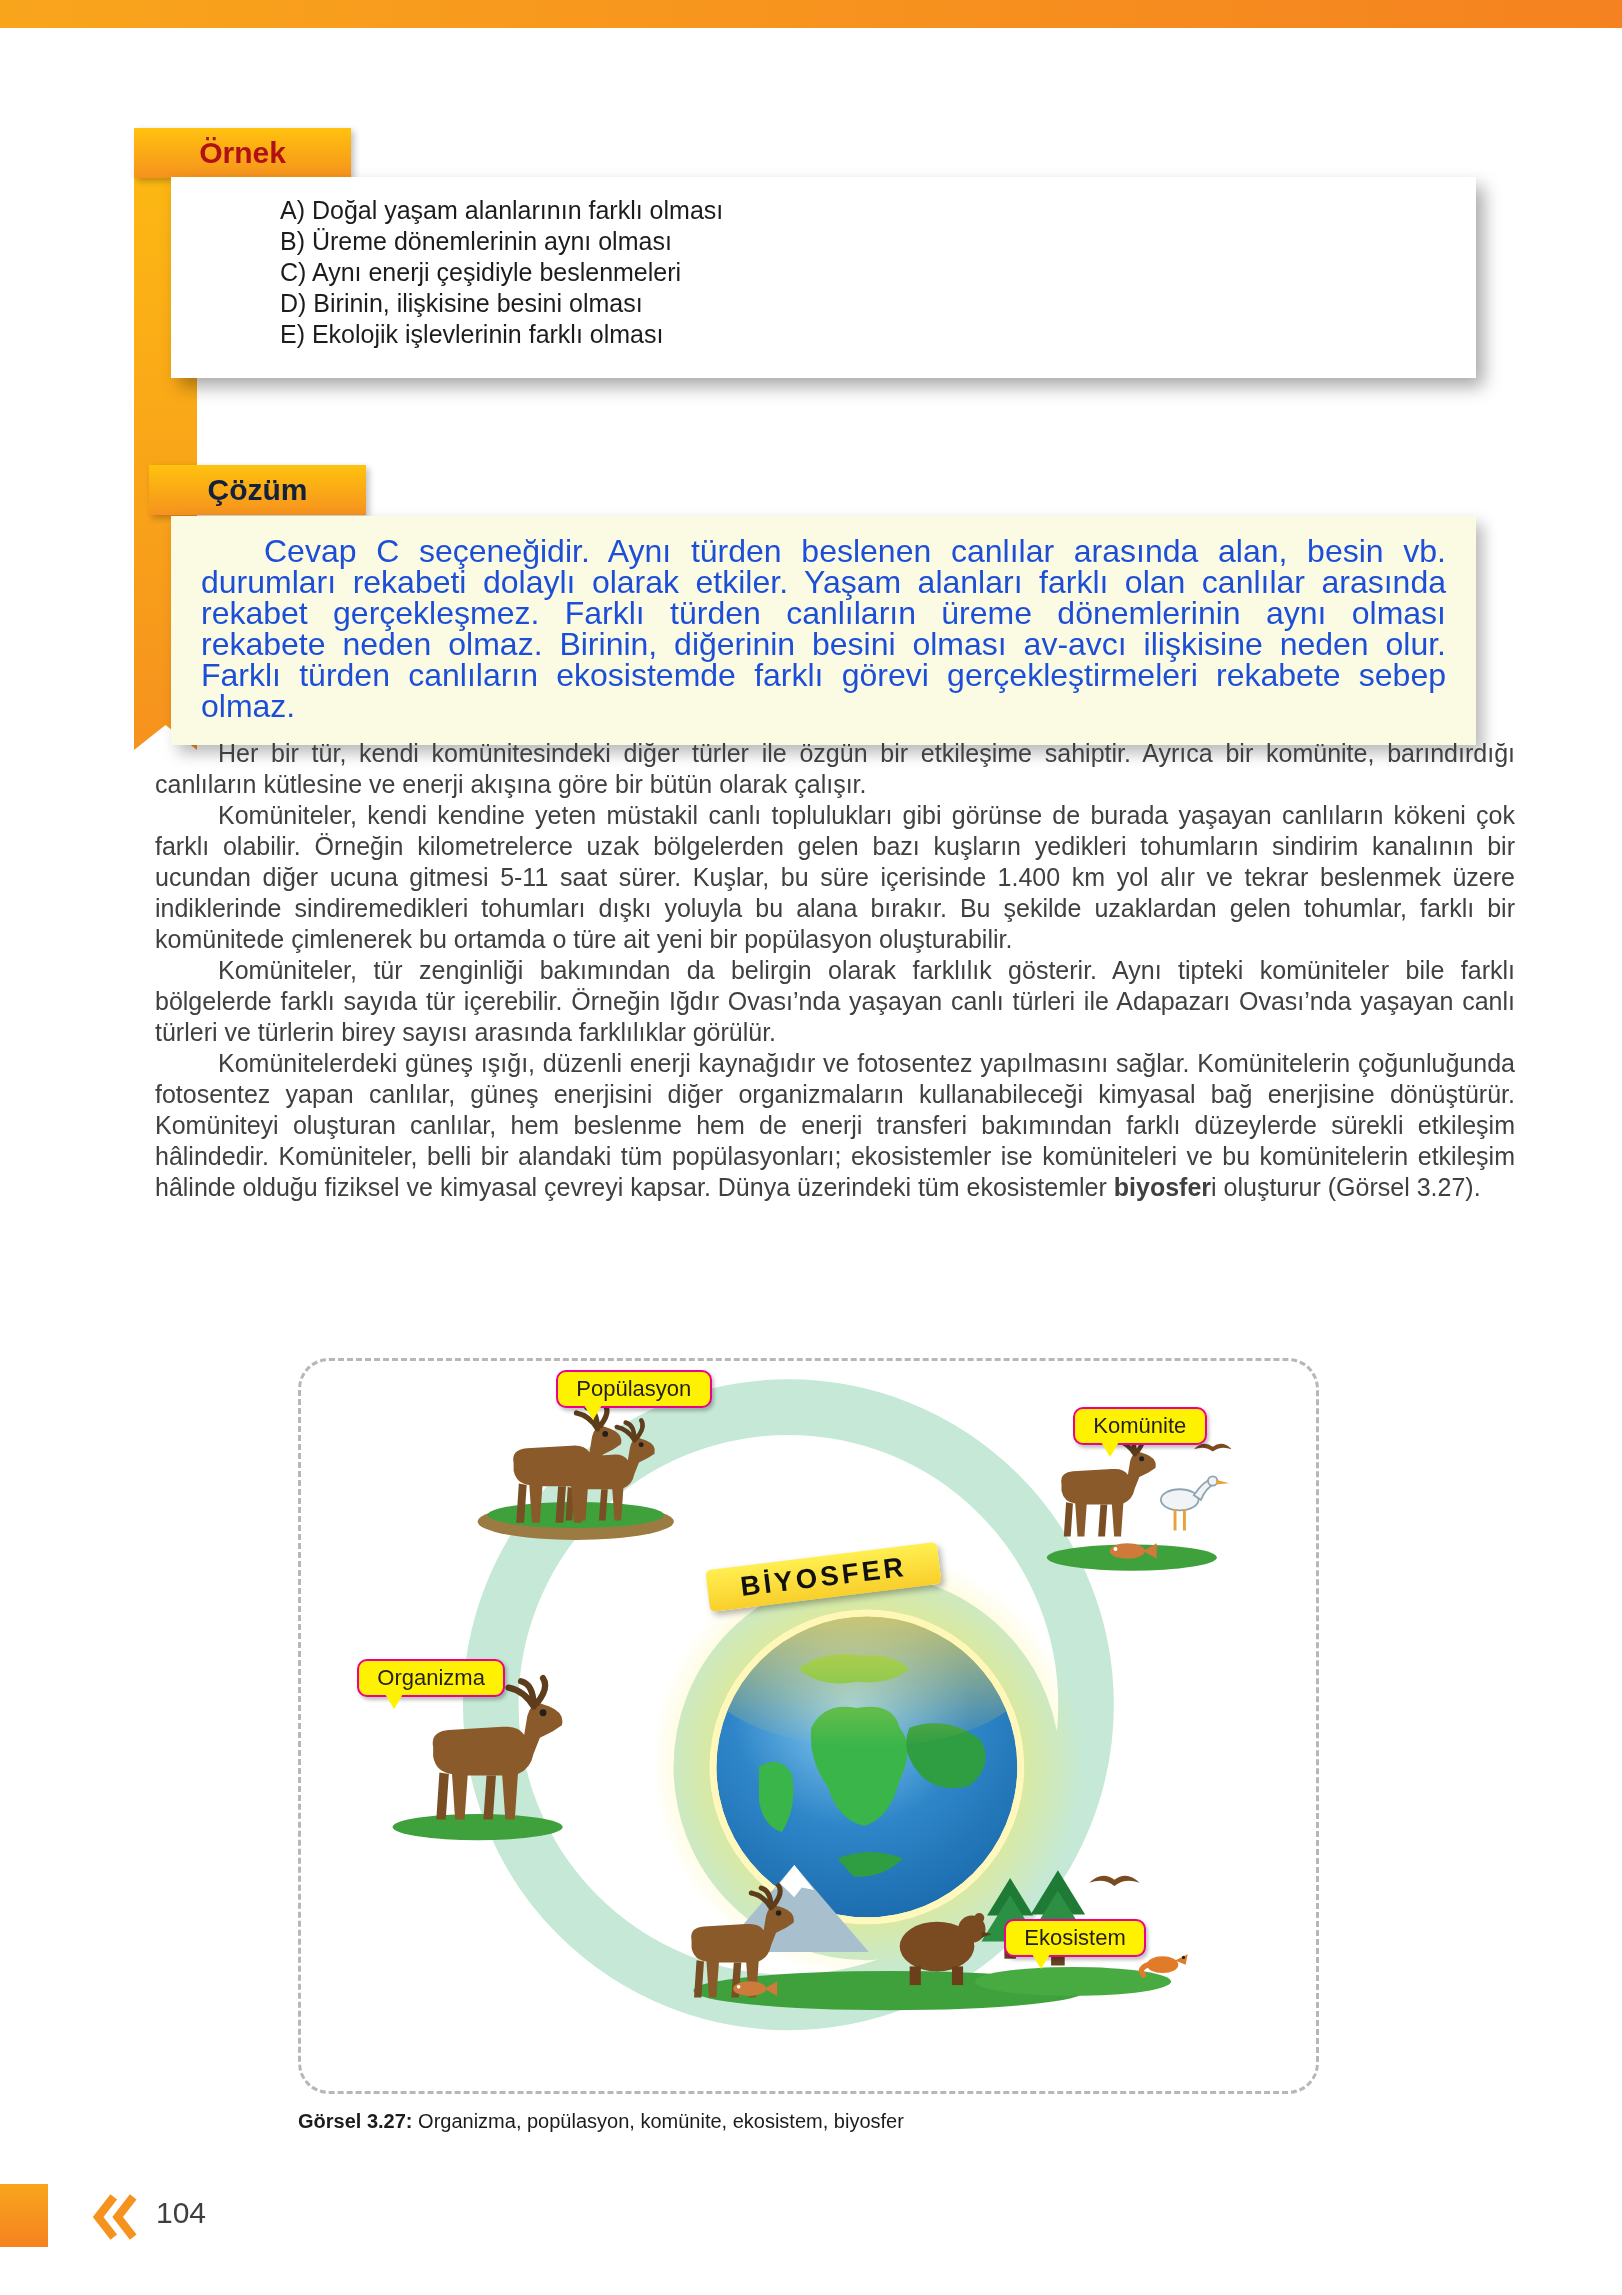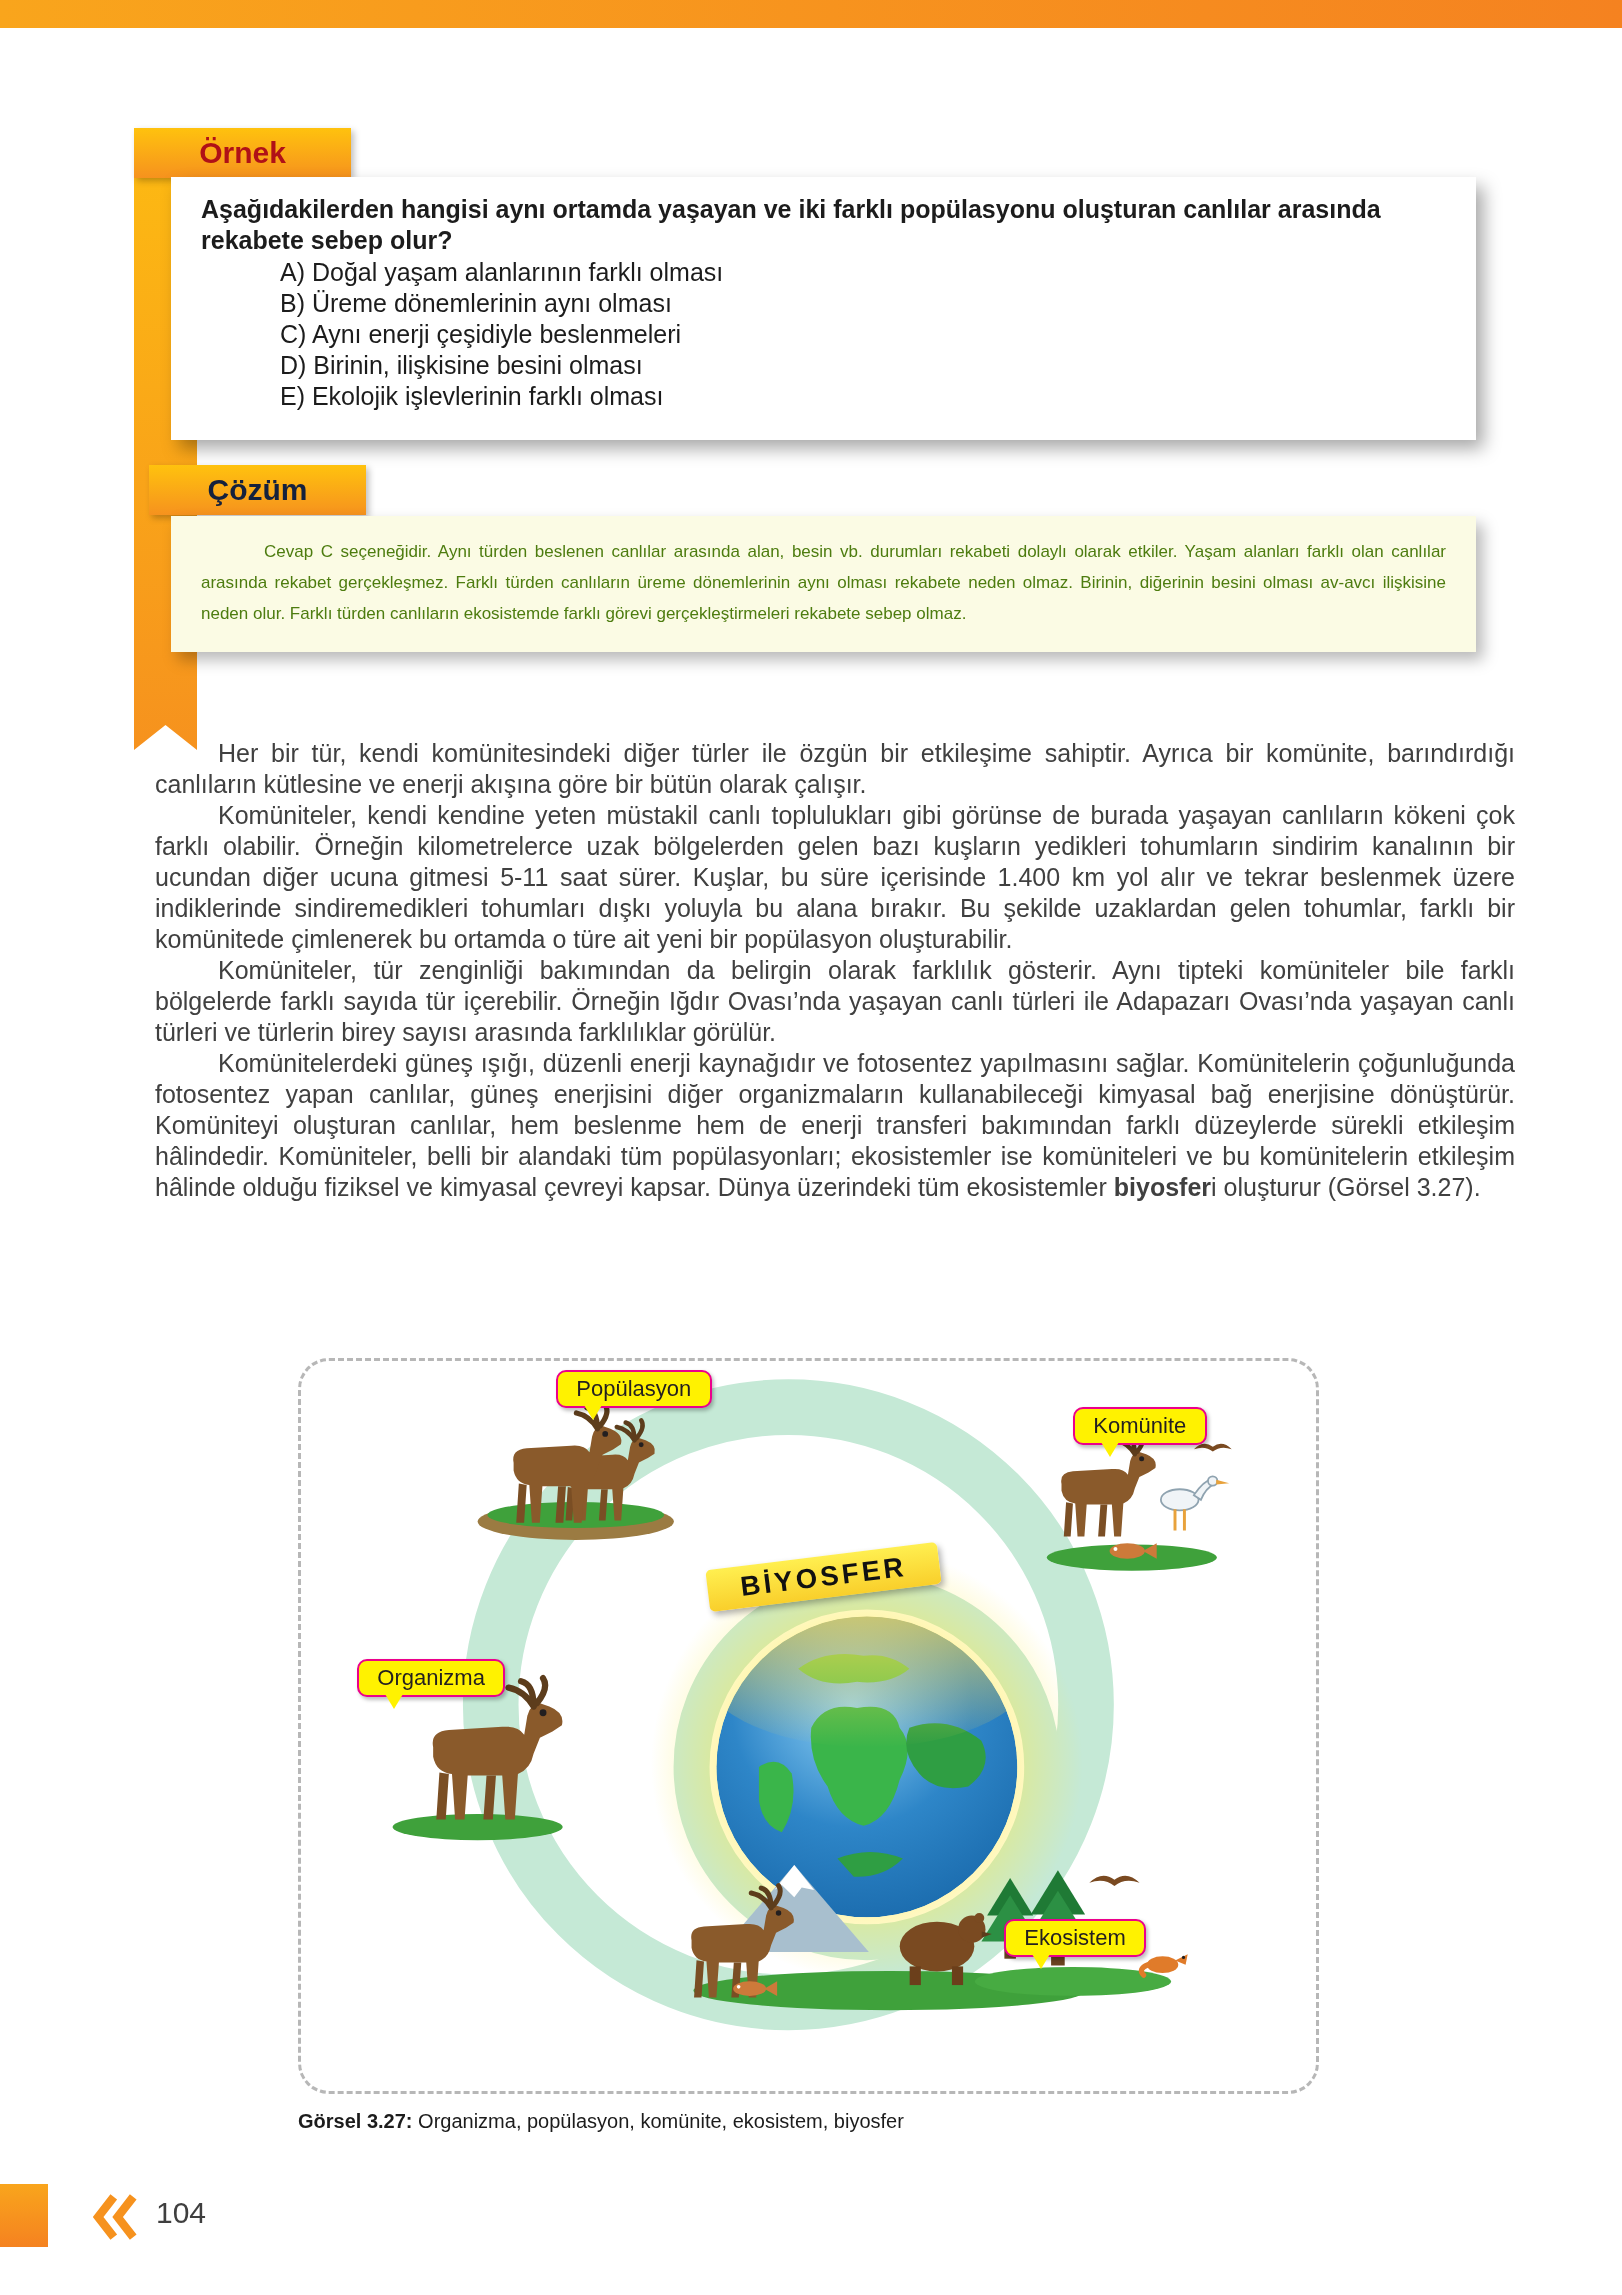--- a/index.html
+++ b/index.html
@@ -27,22 +27,22 @@
 
   .question-box { position:absolute; left:171px; top:177px; width:1305px;
     background:#ffffff; box-shadow:7.9px 9.2px 17px rgba(0,0,0,.35);
     padding:17px 30px 27.5px 30px; font-size:25px; line-height:31px; color:#1c1c1c; }
   .question-stem { font-weight:bold; }
   .options { margin-top:1px; padding-left:79px; }
   .option { line-height:31px; }
 
   .solution-box { position:absolute; left:171px; top:516px; width:1305px;
     background:#fbfbe4; box-shadow:6.5px 7.9px 14.4px rgba(0,0,0,.28);
-    padding:19.6px 30px 23.6px 30px; font-size:17px; line-height:31px;
-    color:#4d7c0f; text-align:justify; }
+    padding:19.6px 30px 23.6px 30px; font-size:32px; line-height:31px;
+    color:#1d4ed8; text-align:justify; }
   .solution-box p { text-indent:63px; }
 
   .body-text { position:absolute; left:134px; top:738px; width:1360px;
     font-size:25px; line-height:31px; text-align:justify; color:#404040;margin-left:21px; }
   .body-text p { text-indent:63px; }
 
   
   .figure { position:absolute; left:298px; top:1358px; width:1021px; height:736px;
     border:3.3px dashed #b7b7b7; border-radius:31px; background:#ffffff; }
   .fig-art { position:absolute; left:0; top:0; width:1014px; height:730px; }
@@ -82,21 +82,20 @@
 
   <div class="top-bar"></div>
 
   <div class="spine"></div>
 
   <div class="tab tab-ornek">
     <span>Örnek</span>
   </div>
 
   <div class="question-box">
-    <div class="question-stem">Aşağıdakilerden hangisi aynı ortamda yaşayan ve iki farklı popülasyonu oluşturan canlılar arasında rekabete sebep olur?</div>
     <div class="options">
       <div class="option">A) Doğal yaşam alanlarının farklı olması</div>
       <div class="option">B) Üreme dönemlerinin aynı olması</div>
       <div class="option">C) Aynı enerji çeşidiyle beslenmeleri</div>
       <div class="option">D) Birinin, ilişkisine besini olması</div>
       <div class="option">E) Ekolojik işlevlerinin farklı olması</div>
     </div>
   </div>
 
   <div class="tab tab-cozum">

